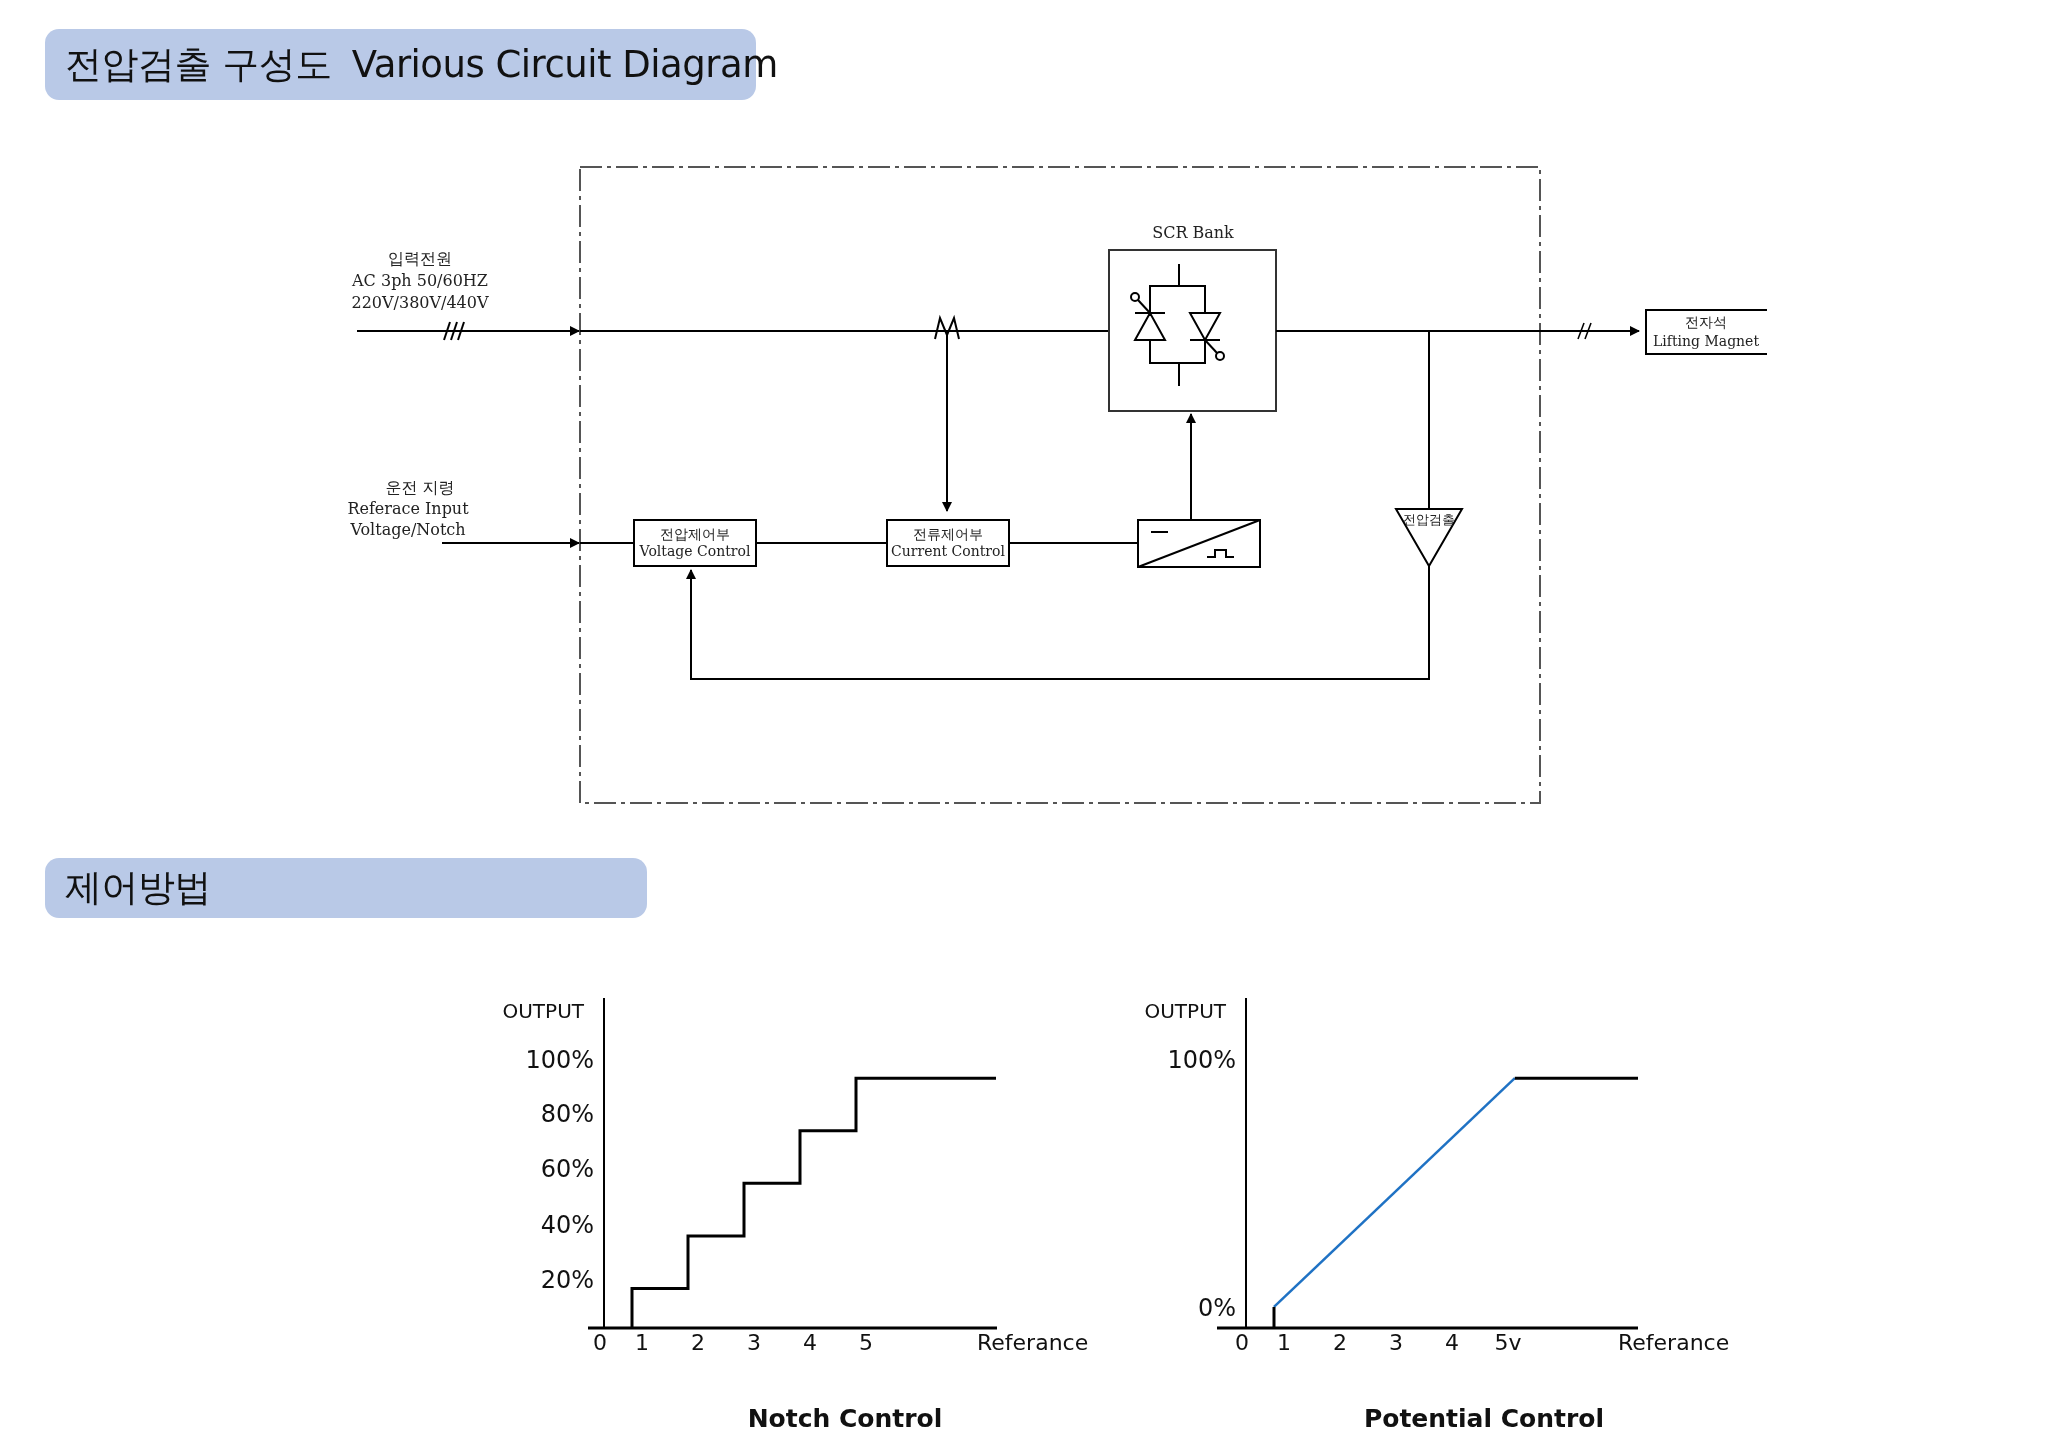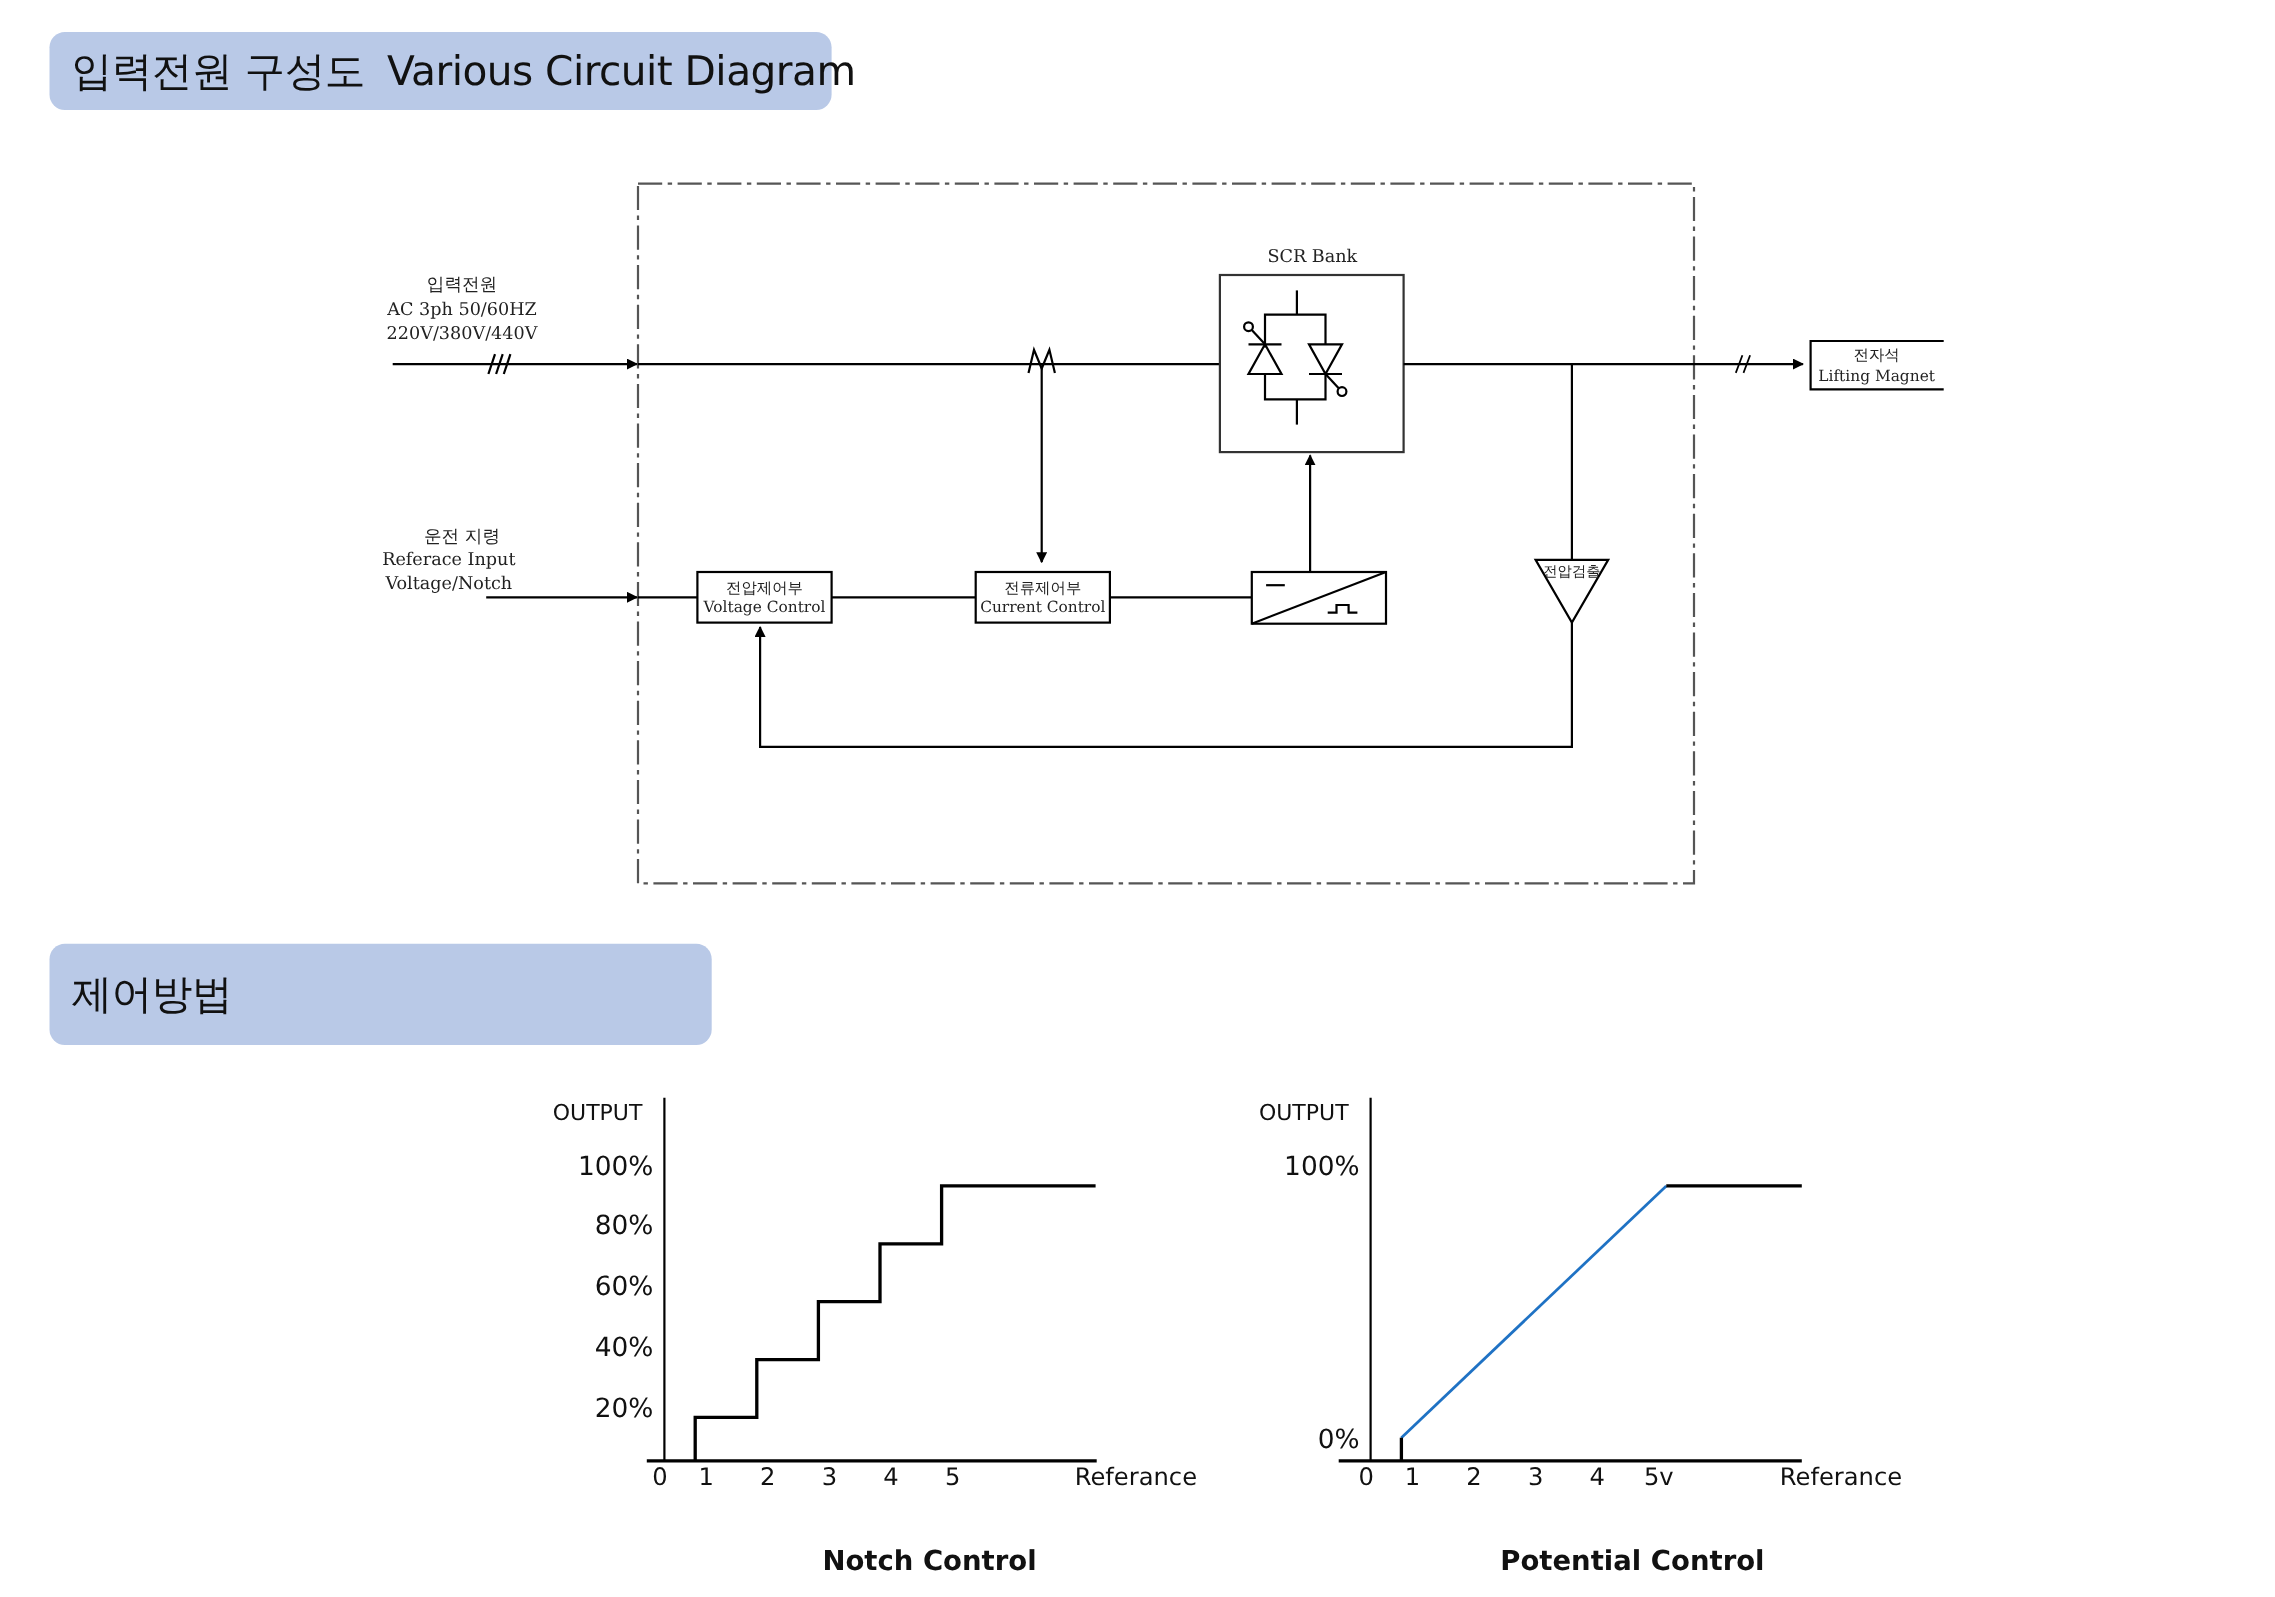--- a/index.html
+++ b/index.html
@@ -4,30 +4,30 @@
   <style>
     html, body { margin: 0; padding: 0; background: #ffffff; }
     body { width: 2068px; height: 1452px; position: relative; overflow: hidden; font-family: "DejaVu Sans", sans-serif; }
     .section-header {
       position: absolute; background: #b9c9e7; border-radius: 14px;
       color: #111; font-family: "DejaVu Sans", sans-serif; font-size: 37px;
       display: flex; align-items: center; white-space: nowrap; letter-spacing: -0.5px;
     }
     .section-header .ko { margin-right: 20px; }
     #hdr1 { left: 45px; top: 29px; width: 711px; height: 71px; padding-left: 20px; box-sizing: border-box; }
-    #hdr2 { left: 45px; top: 858px; width: 602px; height: 92px; padding-left: 20px; box-sizing: border-box; }
+    #hdr2 { left: 45px; top: 858px; width: 602px; height: 60px; padding-left: 20px; box-sizing: border-box; }
     svg { position: absolute; left: 0; top: 0; }
     .serif { font-family: "DejaVu Serif", serif; fill: #222; }
     .sans { font-family: "DejaVu Sans", sans-serif; fill: #111; }
   </style>
 </head>
 <body>
 
 <div id="hdr1" class="section-header">
-  <span class="ko">입력전원 구성도</span>
+  <span class="ko">전압검출 구성도</span>
   <span>Various Circuit Diagram</span>
 </div>
 
 <div id="hdr2" class="section-header">
   <span class="ko">제어방법</span>
 </div>
 
 <svg width="2068" height="1452" viewBox="0 0 2068 1452">
   <defs>
     <marker id="arr" markerWidth="10" markerHeight="10" refX="9" refY="5" orient="auto" markerUnits="userSpaceOnUse">

